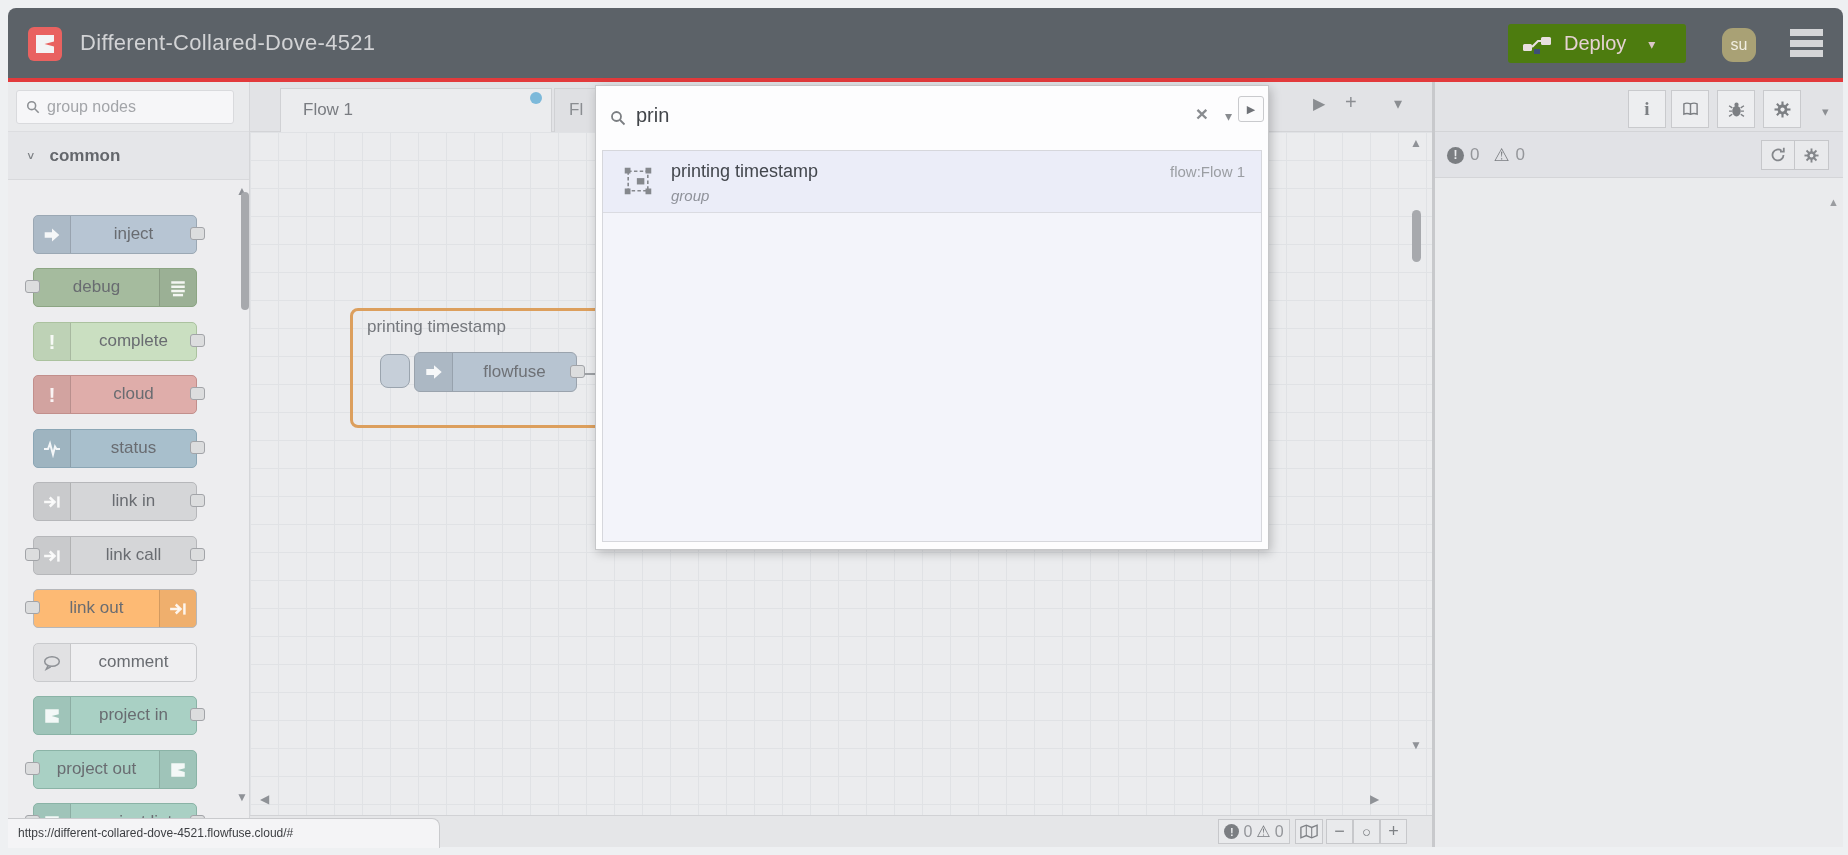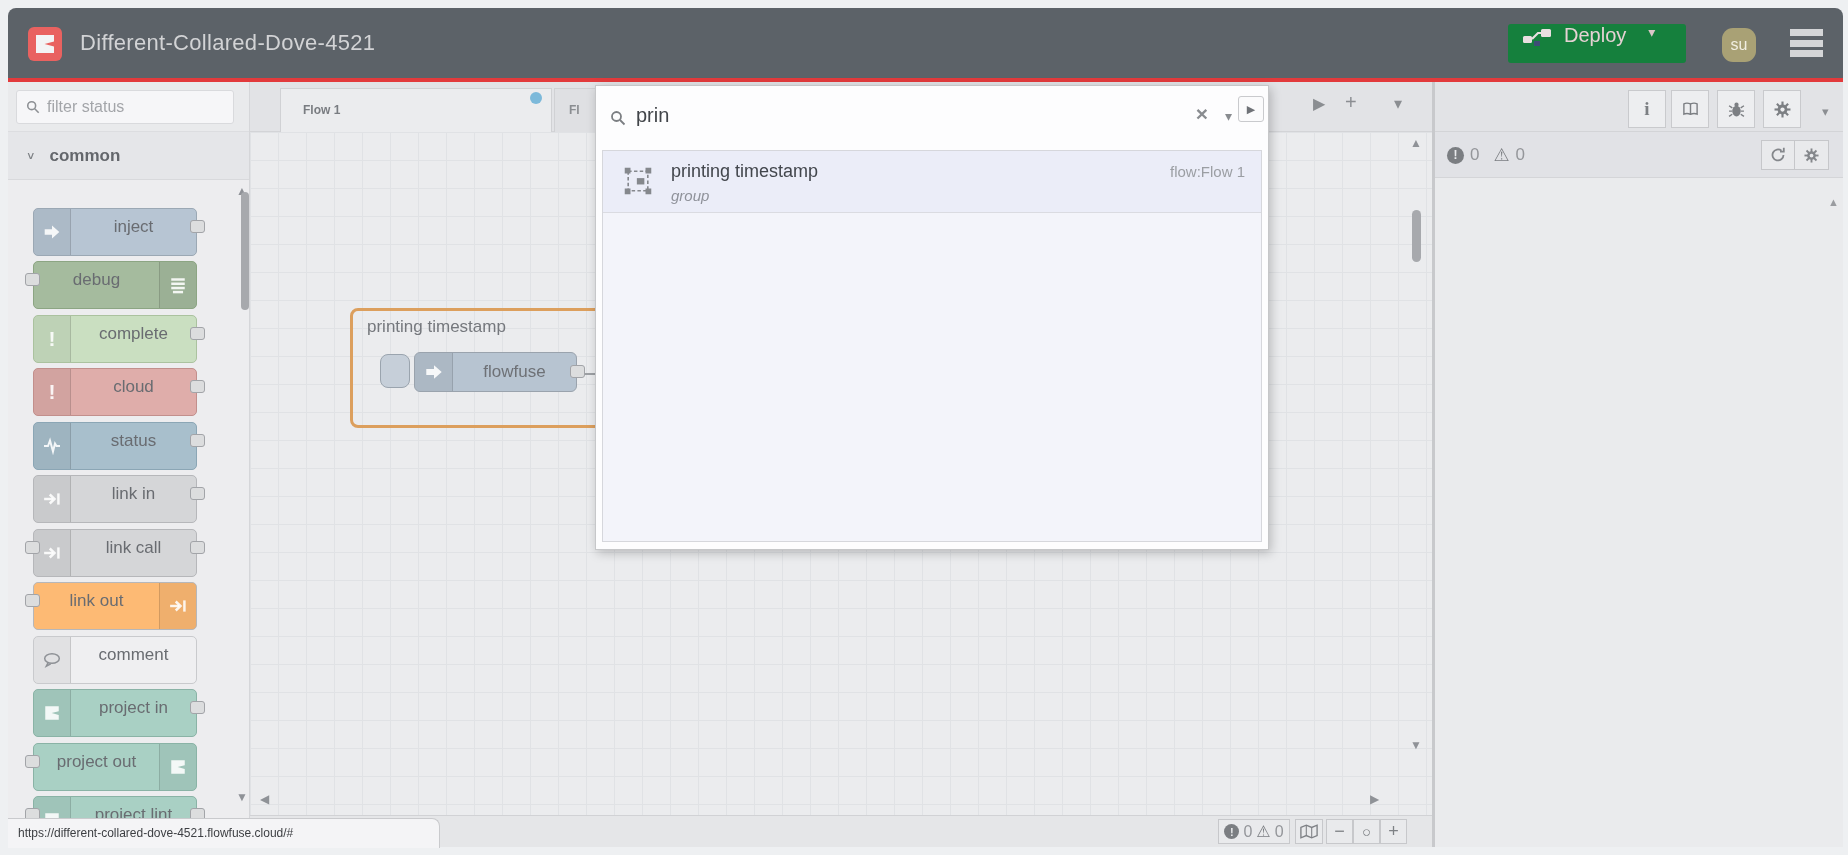--- a/index.html
+++ b/index.html
@@ -9,56 +9,56 @@
   #window { position:absolute; left:8px; top:8px; width:1835px; height:839px;
             border-radius:8px 8px 0 0; overflow:hidden; background:#ebecee; }
 
   
   #header { left:0; top:0; width:1835px; height:70px; background:#5c6268; }
   #red-line { left:0; top:70px; width:1835px; height:4px; background:#e23a3c; }
   #logo { left:20px; top:19px; width:34px; height:34px; background:#e96260; border-radius:6px;
           color:#f3f4f5; display:flex; align-items:center; justify-content:center; }
   #logo svg { width:24px; height:24px; }
   #app-title { left:72px; top:22px; font-size:22px; color:#d2d3d5; letter-spacing:.3px; }
-  #deploy-btn { left:1500px; top:16px; width:178px; height:39px; background:#15803d; border-radius:3px;
-                display:flex; align-items:flex-start; color:#e6d2d4; font-size:20px; }
+  #deploy-btn { left:1500px; top:16px; width:178px; height:39px; background:#4d7c0f; border-radius:3px;
+                display:flex; align-items:center; color:#e6d2d4; font-size:20px; }
   #deploy-btn .dicon { margin-left:14px; width:30px; height:24px; }
   #deploy-btn .dlabel { margin-left:12px; }
   #deploy-btn .dcaret { margin-left:22px; font-size:14px; color:#dcc6c8; }
   #avatar { left:1714px; top:20px; width:34px; height:34px; border-radius:11px; background:#a9a175;
             color:#f1eee1; font-size:16px; display:flex; align-items:center; justify-content:center; }
   #hamburger { left:1782px; top:21px; width:33px; height:28px; display:flex; flex-direction:column; justify-content:space-between; }
   #hamburger .bar { height:7px; background:#d4d5d7; }
 
   
   #palette { left:0; top:74px; width:242px; height:765px; background:#ededef; border-right:1px solid #d5d6d9; }
   #palette-filter-row { left:0; top:0; width:241px; height:50px; background:#e9eaec; border-bottom:1px solid #dcdde0; }
   #palette-filter { left:8px; top:8px; width:218px; height:34px; background:#f6f6f8; border:1px solid #d9dadd;
                     border-radius:3px; display:flex; align-items:center; color:#a3a5a9; font-size:16px; }
   #palette-filter .ficon { width:14px; height:14px; margin:0 7px 0 9px; color:#8d9094; }
   #category-header { left:0; top:50px; width:241px; height:48px; background:#e5e6e9; border-bottom:1px solid #d8d9dc;
                      display:flex; align-items:center; color:#64676c; }
   #category-header .chev { margin-left:18px; font-size:13px; color:#7d8084; transform:scaleY(.8); }
   #category-header .cat { margin-left:14px; font-size:17px; font-weight:bold; }
-  .pnode { position:absolute; left:25px; width:164px; height:48px; border-radius:5px; border:1.5px solid; }
+  .pnode { position:absolute; left:25px; width:164px; height:39px; border-radius:5px; border:1.5px solid;margin-top:7px; }
   .pnode .icon-region { position:absolute; top:0; bottom:0; width:37px; background:rgba(0,0,0,0.055); }
   .pnode .icon-region.left { left:0; border-right:1px solid rgba(0,0,0,0.12); border-radius:4px 0 0 4px; }
   .pnode .icon-region.right { right:0; border-left:1px solid rgba(0,0,0,0.12); border-radius:0 4px 4px 0; }
   .pnode .icon-region svg { position:absolute; left:50%; top:50%; width:18px; height:18px; transform:translate(-50%,-50%); }
   .pnode .excl { position:absolute; left:50%; top:50%; transform:translate(-50%,-52%); font-size:21px; font-weight:bold; }
   .pnode .nlabel { position:absolute; top:0; height:35px; line-height:35px; text-align:center; font-size:17px; color:#696c71; }
   .port { position:absolute; width:15px; height:13px; border-radius:3px; background:#dcddde; border:1px solid #a2a4a8; top:11px; }
   .port.pl { left:-9px; } .port.pr { right:-9px; }
   .scroll-arrow { position:absolute; font-size:12px; color:#8f9297; }
   #palette-thumb { left:233px; top:110px; width:8px; height:118px; border-radius:4px; background:#a7a9ad; }
 
   
   #canvas { left:242px; top:74px; width:1182px; height:765px; background:#ebecee; overflow:hidden; }
   #tabbar { left:0; top:0; width:1182px; height:50px; background:#e2e3e6; border-bottom:1px solid #d3d4d7; }
-  .flowtab { position:absolute; top:6px; height:44px; border:1px solid #d0d1d4; border-bottom:none; font-size:12px; line-height:42px;font-weight:bold; }
+  .flowtab { position:absolute; top:6px; height:44px; border:1px solid #d0d1d4; border-bottom:none; font-size:17px; line-height:42px; }
   #tab-flow1 { left:30px; width:272px; background:#ebecee; color:#797c81; padding-left:22px; }
   #tab-flow2 { left:304px; width:110px; background:#dfe0e3; color:#8a8d91; padding-left:14px; overflow:hidden; }
   #tab-dirty-dot { left:280px; top:10px; width:12px; height:12px; border-radius:50%; background:#7cb9da; }
   .tb-icon { position:absolute; top:12px; font-size:16px; color:#8b8e92; }
   #grid-area { left:0; top:50px; width:1182px; height:683px;
      background-image: linear-gradient(to right,#e0e2e5 1px,transparent 1px), linear-gradient(to bottom,#e0e2e5 1px,transparent 1px);
      background-size:28px 28px; }
   #flow-group { left:100px; top:176px; width:300px; height:120px; border:3px solid #dc9f5d; border-radius:8px; }
   #group-label { left:14px; top:6px; font-size:17px; color:#75787d; }
   #inject-button { left:27px; top:43px; width:30px; height:34px; border-radius:8px; background:#c6cfd9; border:1.5px solid #9aa4ae; }
@@ -149,21 +149,21 @@
   </div>
   <div id="red-line" class="abs"></div>
 
   <div id="palette" class="abs">
     <div id="palette-filter-row" class="abs">
       <div id="palette-filter" class="abs">
         <svg class="ficon" viewBox="0 0 16 16">
           <circle cx="6.5" cy="6.5" r="4.5" fill="none" stroke="currentColor" stroke-width="1.8"></circle>
           <line x1="10" y1="10" x2="14.5" y2="14.5" stroke="currentColor" stroke-width="1.8"></line>
         </svg>
-        <span>filter status</span>
+        <span>group nodes</span>
       </div>
     </div>
     <div id="category-header" class="abs">
       <span class="chev">∨</span>
       <span class="cat">common</span>
     </div>
     <div id="palette-node-list">
         <div class="pnode" style="top: 126px; background: rgb(183, 197, 211); border-color: rgb(155, 168, 180);">
           <div class="icon-region left" style="color: rgba(255, 255, 255, 0.88);">
             <svg viewBox="0 0 16 16">

